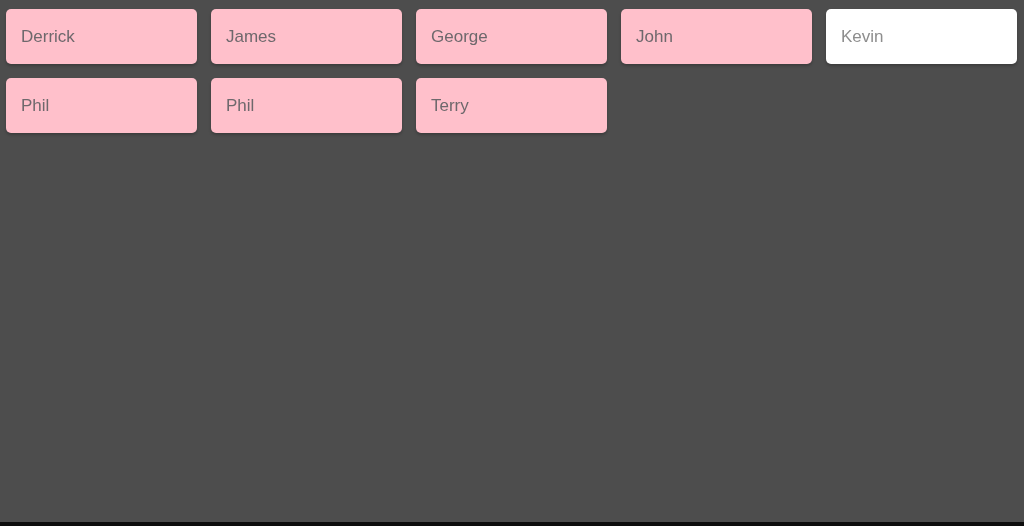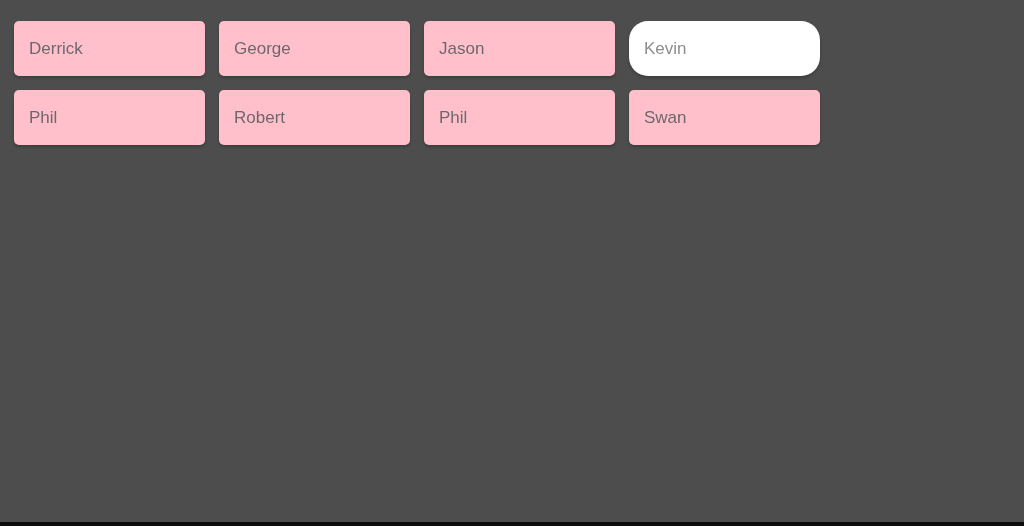--- a/index.html
+++ b/index.html
@@ -43,69 +43,68 @@
     display:flex;flex-direction:column;align-items:center;
     gap:3px;padding:4px 6px;
   }
   .kebab .dot{
     width:4px;height:4px;background:#fff;border-radius:1px;display:block;
   }
   .grid{
     flex:1 1 auto;
     display:flex;flex-wrap:wrap;align-content:flex-start;
     column-gap:14px;row-gap:14px;
-    padding:9px 6px 0 14px;
-    margin-top:12px;
+    padding:9px 6px 0 6px;
   }
   .card{
     width:191px;height:55px;
     border-radius:5px;
     display:flex;align-items:center;
     padding-left:15px;
     box-shadow:0 2px 3px rgba(0,0,0,0.22);
     cursor:pointer;
   }
   .card.pink{background:var(--card-pink);}
-  .card.white{background:var(--card-white);border-radius:19px;}
+  .card.white{background:var(--card-white);}
   .card .card-label{font-size:17px;}
   .card.pink .card-label{color:var(--card-text-pink);}
   .card.white .card-label{color:var(--card-text-white);}
   .bottom-edge{
     position:absolute;left:0;bottom:0;
     width:1024px;height:4px;
     background:var(--bottom-edge);
   }
 </style>
 </head>
 <body>
 
 <div class="screen">
 
 
   <main class="grid">
       <div class="card pink">
     <span class="card-label">Derrick</span>
   </div>
       <div class="card pink">
+    <span class="card-label">James</span>
+  </div>
+      <div class="card pink">
     <span class="card-label">George</span>
   </div>
       <div class="card pink">
-    <span class="card-label">Jason</span>
+    <span class="card-label">John</span>
   </div>
       <div class="card white">
     <span class="card-label">Kevin</span>
   </div>
       <div class="card pink">
     <span class="card-label">Phil</span>
   </div>
       <div class="card pink">
-    <span class="card-label">Robert</span>
-  </div>
-      <div class="card pink">
     <span class="card-label">Phil</span>
   </div>
       <div class="card pink">
-    <span class="card-label">Swan</span>
+    <span class="card-label">Terry</span>
   </div>
     </main>
 
   <div class="bottom-edge"></div>
 </div>
 
 </body></html>

